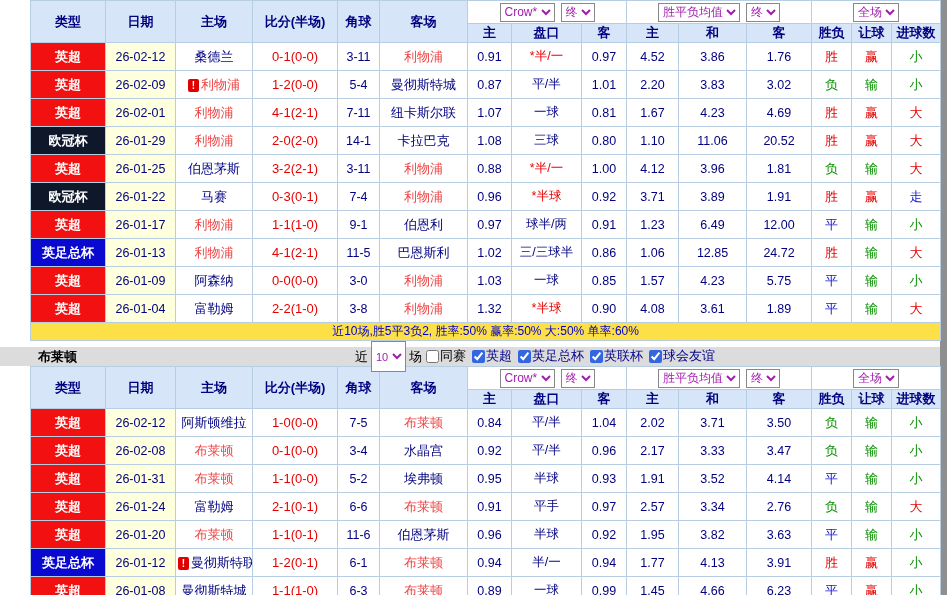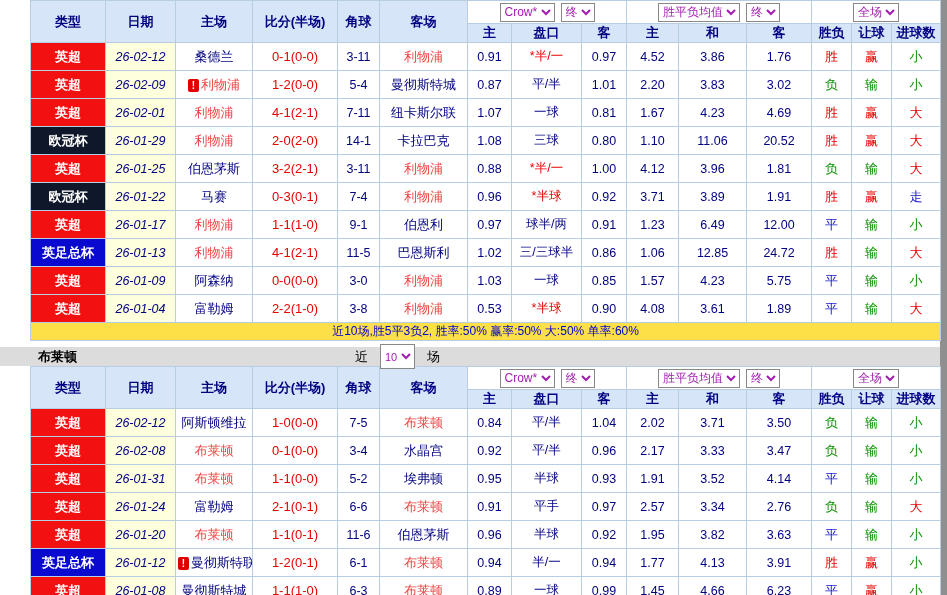--- a/index.html
+++ b/index.html
@@ -19,21 +19,21 @@
     overflow:hidden; white-space:nowrap;
   }
   thead th { background:#d6e6f8; color:#000080; font-weight:bold; }
   thead tr.selrow th.selcell { background:#ffffff; height:23px; }
   thead tr.lblrow th { height:17px; font-size:13px; }
   td { height:28px; color:#000080; }
   td.lg { color:#ffffff; font-weight:bold; }
   td.lg.epl   { background:#f21010; }
   td.lg.ucl   { background:#0f172a; }
   td.lg.facup { background:#0909cf; }
-  td.date { background:#feffdd; font-size:12.5px;font-style:italic; }
+  td.date { background:#feffdd; font-size:12.5px; }
   td.score { color:#e60000;margin-left:21px; }
   td.odds { font-size:12.5px; }
   .focus { color:#ef4444; }
   .c-red   { color:#e60000; }
   .c-green { color:#089000; }
   .c-blue  { color:#1414cc; }
   td.hcap-red { color:#e60000; font-size:12.5px; }
   td.hcap { font-size:12.5px; }
   .card-ico {
     display:inline-block; background:#e00000; color:#fff;
@@ -42,21 +42,21 @@
   }
   td.summary { color:#0000d0; font-size:12px; height:18px; background:#fde047; }
   select { font-size:12px; height:19px; color:#a21caf; background:#fff; border:1px solid #888; }
   .selgroup { display:flex; justify-content:center; align-items:center; gap:6px; }
   .secbar {
     height:19px; background:#dcdcdc; display:flex; align-items:center;
     font-size:13px; margin-top:6px; padding-left:38px; width:940px;
   }
   .secbar .title { font-weight:bold; color:#000; width:317px; text-align:left; }
   .secbar .controls { display:flex; align-items:center; color:#000; font-size:13px; }
-  .secbar .controls select { height:25px; font-size:11px; margin:0 12px; }
+  .secbar .controls select { height:31px; font-size:11px; margin:0 3px; }
   .chk { display:inline-flex; align-items:center; margin-right:2px; }
   .chk input { margin:0 1px 0 4px; width:13px; height:13px; accent-color:#3366e0; }
   .chk span { color:#000; }
   .chk span.navylbl { color:#00008b; }
 </style>
 </head>
 <body>
 
 <div class="page">
 
@@ -271,21 +271,21 @@
             <td class="c-green">输</td>
             <td class="c-green">小</td>
           </tr>
           <tr>
             <td class="lg epl">英超</td>
             <td class="date">26-01-04</td>
             <td><span>富勒姆</span></td>
             <td class="score">2-2(1-0)</td>
             <td class="odds">3-8</td>
             <td><span class="focus">利物浦</span></td>
-            <td class="odds">0.53</td>
+            <td class="odds">1.32</td>
             <td class="hcap-red">*半球</td>
             <td class="odds">0.90</td>
             <td class="odds">4.08</td>
             <td class="odds">3.61</td>
             <td class="odds">1.89</td>
             <td class="c-blue">平</td>
             <td class="c-green">输</td>
             <td class="c-red">大</td>
           </tr>
         </tbody>
@@ -296,20 +296,36 @@
       </tbody>
     </table>
   </div>
 
   <div class="secbar">
     <div class="title">布莱顿</div>
     <div class="controls">
       <span>近</span>
       <select><option>10</option></select>
       <span>场</span>
+      <span id="filter-checks"><label class="chk">
+            <input type="checkbox" style="">
+            <span>同赛</span>
+          </label><label class="chk">
+            <input type="checkbox" checked="" style="">
+            <span class="navylbl">英超</span>
+          </label><label class="chk">
+            <input type="checkbox" checked="" style="">
+            <span class="navylbl">英足总杯</span>
+          </label><label class="chk">
+            <input type="checkbox" checked="" style="">
+            <span class="navylbl">英联杯</span>
+          </label><label class="chk">
+            <input type="checkbox" checked="" style="">
+            <span class="navylbl">球会友谊</span>
+          </label></span>
     </div>
   </div>
 
   <div class="tblwrap">
     <table class="matches">
       <colgroup>
         <col style="width:75px">
           <col style="width:70px">
           <col style="width:77px">
         <col style="width:85px">

